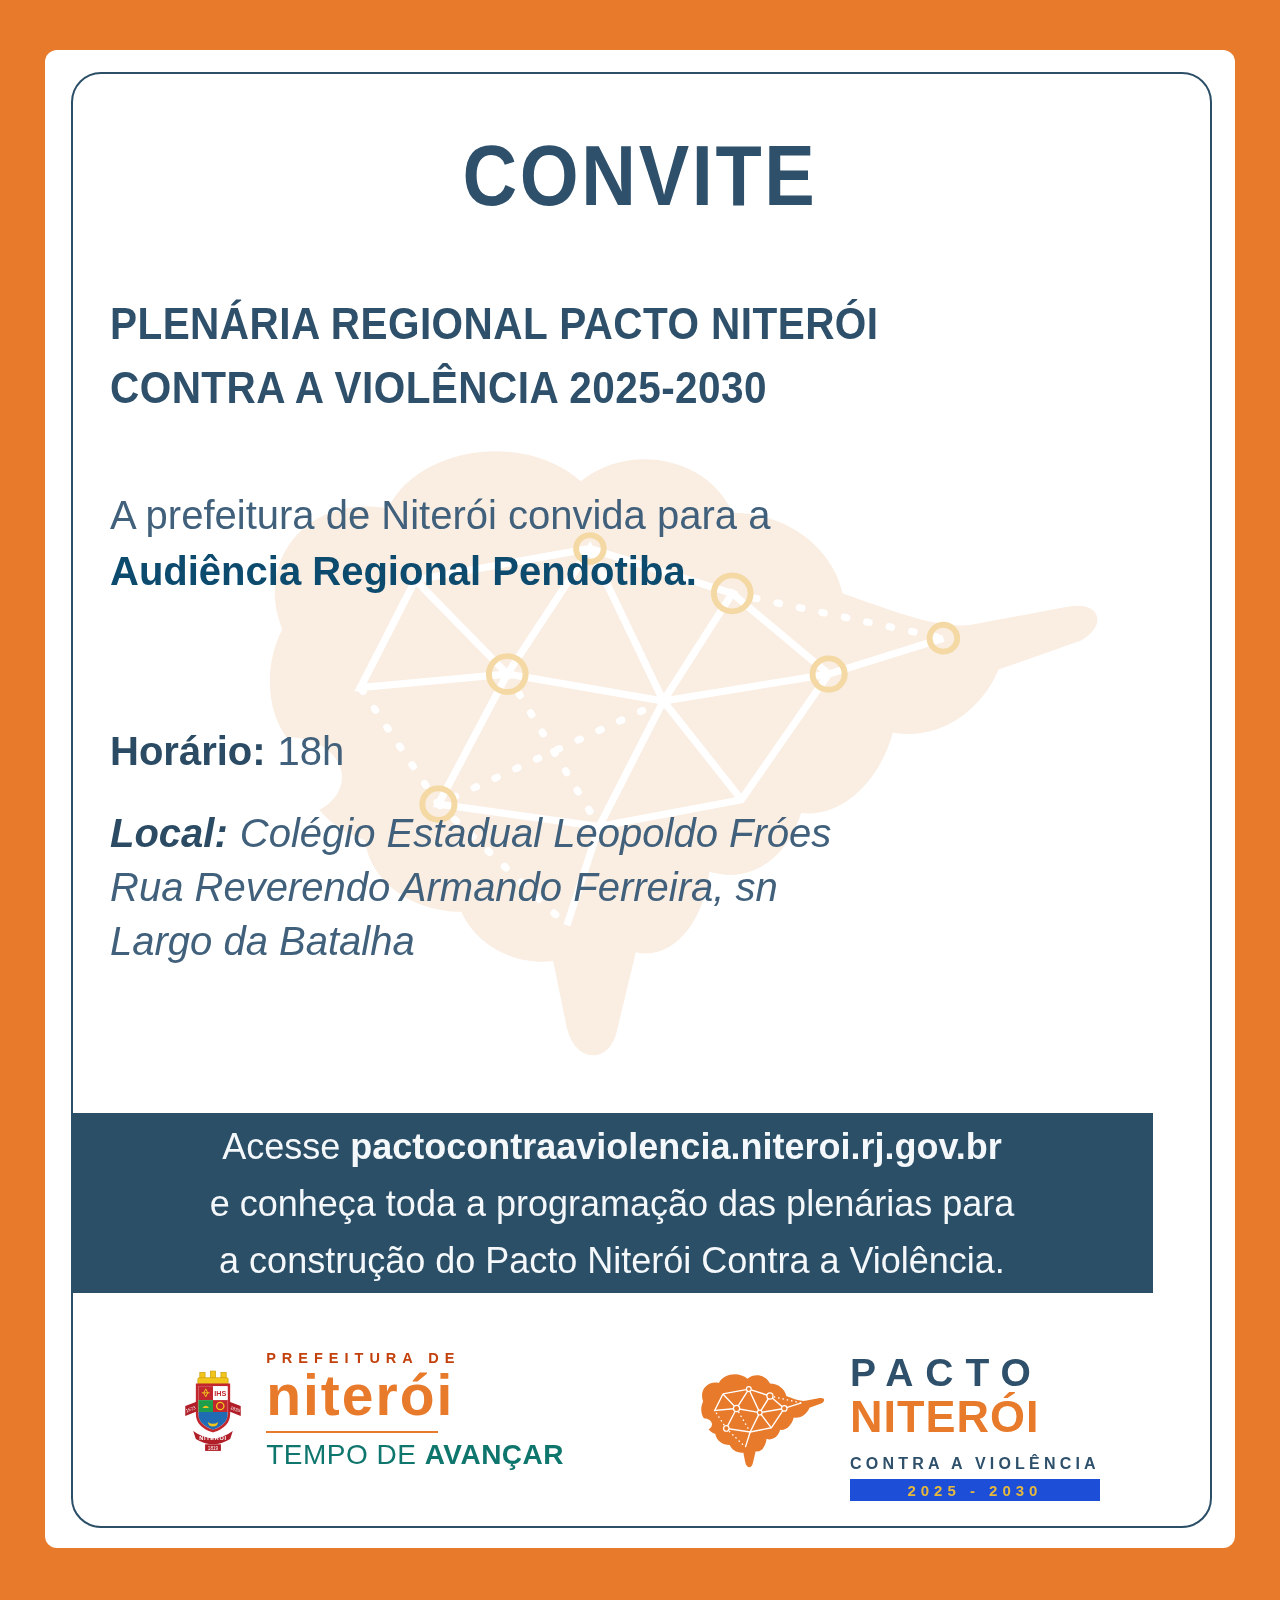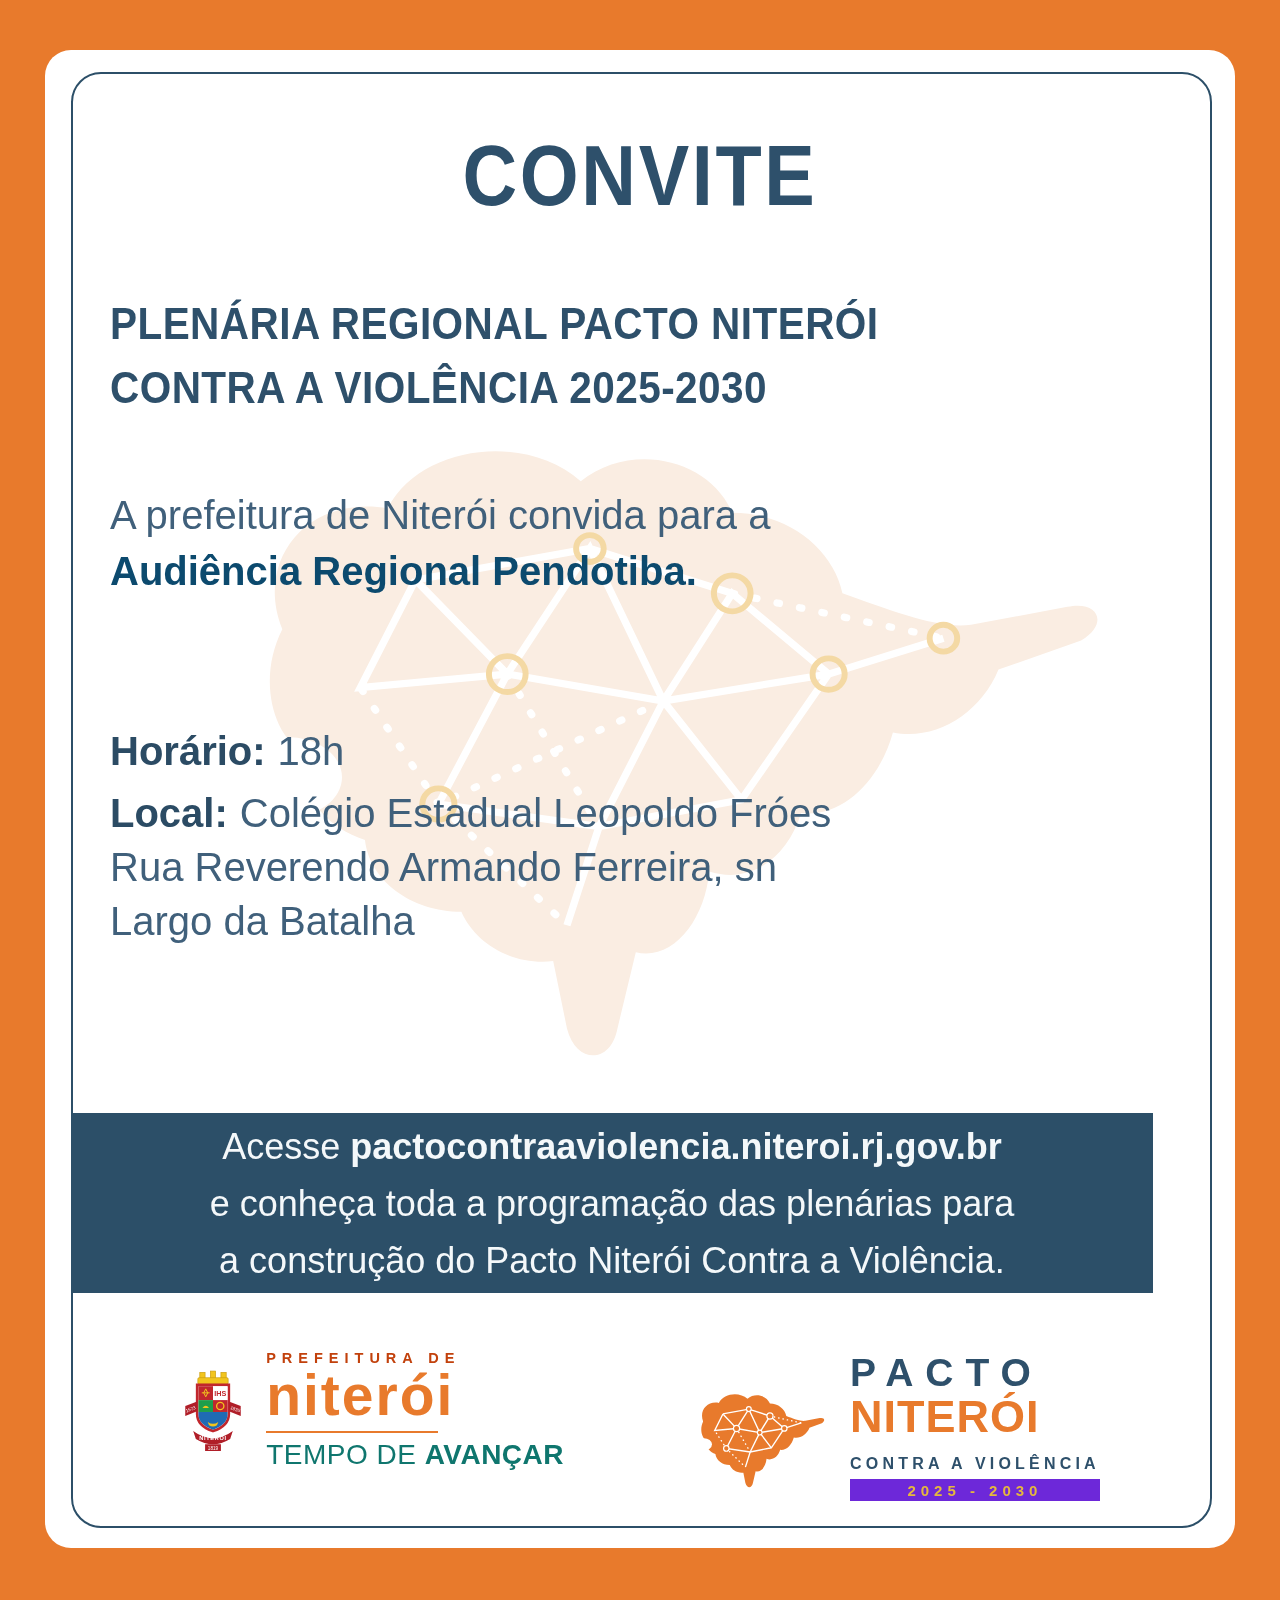--- a/index.html
+++ b/index.html
@@ -4,21 +4,21 @@
 <style>
   html,body{margin:0;padding:0;}
   body{
     width:1280px;height:1600px;position:relative;overflow:hidden;
     background:#E87A2C;
     font-family:"Liberation Sans", sans-serif;
     -webkit-font-smoothing:antialiased;
   }
   .card{
     position:absolute;left:45px;top:50px;width:1190px;height:1498px;
-    background:#ffffff;border-radius:26px;overflow:hidden;
+    background:#ffffff;border-radius:12px;overflow:hidden;
   }
   .inner-stroke{
     position:absolute;left:26px;top:22px;right:23px;bottom:20px;
     border:2px solid #2C4F68;border-radius:30px;pointer-events:none;z-index:3;
   }
   .watermark{
     position:absolute;left:95px;top:355px;width:1010px;height:740px;z-index:0;
   }
   .content{position:absolute;inset:0;z-index:2;}
   .title{
@@ -32,21 +32,21 @@
     color:#2E506B;transform:scaleX(0.9);transform-origin:left;
   }
   .intro{
     position:absolute;left:65px;top:437px;margin:0;
     font-size:40px;line-height:56px;color:#40607B;font-weight:400;
   }
   .intro .bold-line{color:#0c4a6e;font-weight:700;}
   .info{position:absolute;left:65px;top:652px;font-size:40px;color:#40607B;}
   .info p{margin:0;line-height:54px;}
   .info .row-gap1{margin-top:22px;}
-  .info .row-gap2{margin-top:8px;}
+  .info .row-gap2{margin-top:28px;font-style:italic;}
   .lbl{font-weight:700;color:#2B4B64;margin-right:12px;}
   .banner{
     position:absolute;left:26px;top:1063px;width:1082px;height:180px;
     background:#2C4F68;z-index:4;display:flex;align-items:center;justify-content:center;
   }
   .banner p{
     margin:0;text-align:center;color:#F4F8FA;
     font-size:36px;line-height:57px;font-weight:400;
   }
   .banner b{font-weight:700;}
@@ -56,27 +56,27 @@
   }
   
   .pref-logo{display:flex;align-items:flex-start;gap:20px;}
   .pref-text{display:flex;flex-direction:column;align-items:flex-start;padding-top:4px;}
   .pref-top{font-size:14.5px;font-weight:700;letter-spacing:6px;color:#c2410c;text-align:center;}
   .pref-name{font-size:57px;font-weight:800;letter-spacing:2px;color:#E87A2C;line-height:58px;margin-top:0px;}
   .pref-rule{width:172px;border:none;border-top:2px solid #E87A2C;margin:7px 0 6px 0;}
   .pref-tag{font-size:28px;color:#0f766e;letter-spacing:0.5px;font-weight:500;}
   .pref-tag b{font-weight:800;}
   
-  .pacto-logo{display:flex;align-items:flex-end;gap:18px;}
+  .pacto-logo{display:flex;align-items:center;gap:18px;}
   .pacto-text{display:flex;flex-direction:column;align-items:flex-start;padding-top:6px;}
   .pacto-l1{font-size:39px;font-weight:800;letter-spacing:12px;color:#2E506B;line-height:42px;}
   .pacto-l2{font-size:45px;font-weight:800;letter-spacing:1px;color:#E87A2C;line-height:46px;}
   .pacto-l3{font-size:16px;font-weight:700;letter-spacing:4.2px;color:#2E506B;margin-top:15px;}
   .pacto-years{
-    margin-top:6px;background:#6d28d9;color:#E5B83D;align-self:stretch;
+    margin-top:6px;background:#1d4ed8;color:#E5B83D;align-self:stretch;
     font-size:15px;font-weight:700;letter-spacing:5px;text-align:center;padding:3px 0 2px 0;
   }
 </style>
 </head>
 <body>
 
 <div class="card">
 
   <svg class="watermark" viewBox="0 0 440 330" preserveAspectRatio="none" aria-hidden="true">
     <path d="M62,100 C50,70 72,40 108,46 C122,18 168,12 192,34 C214,16 248,24 258,48

